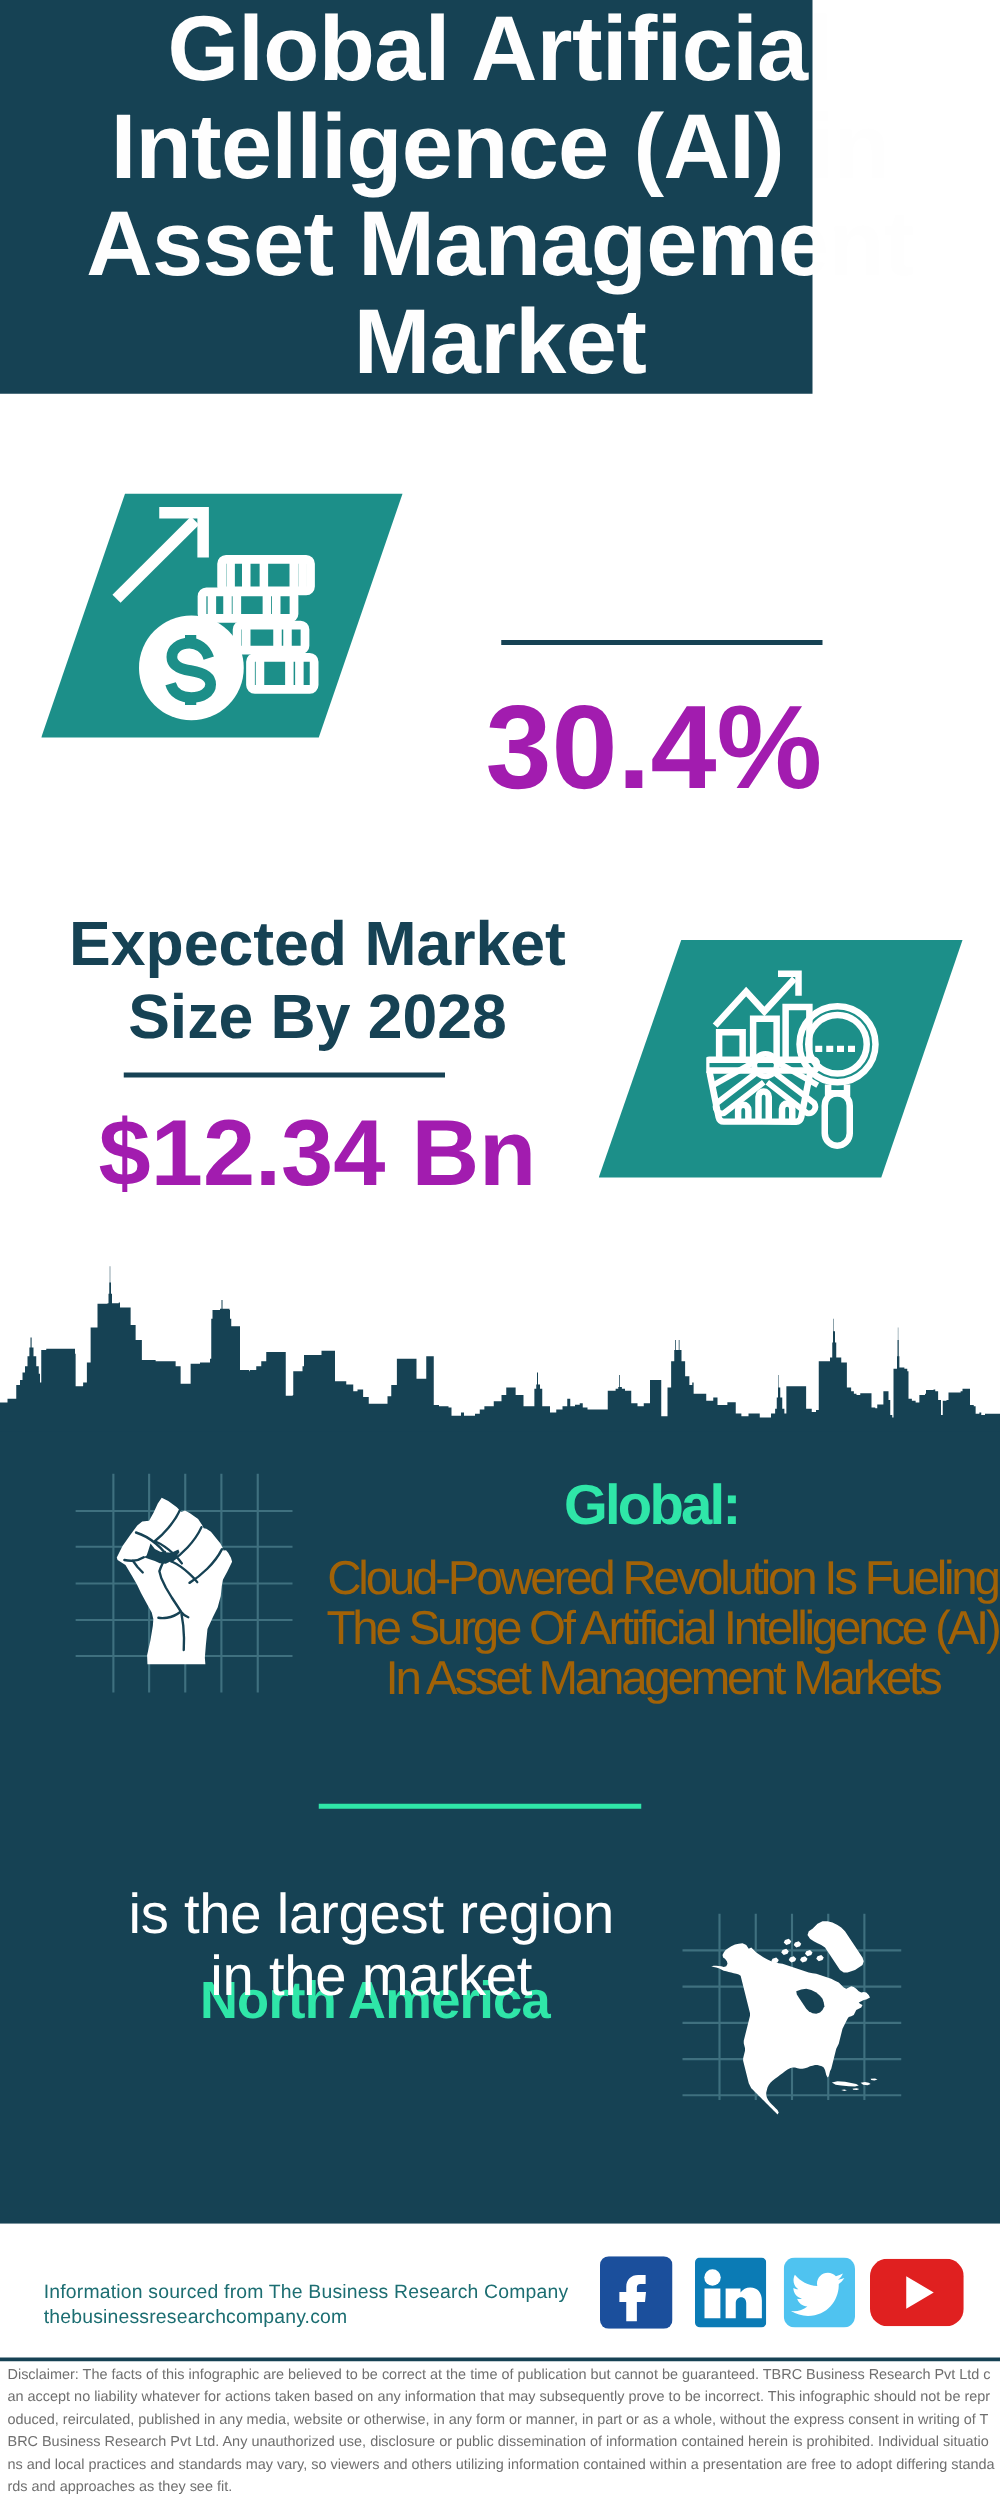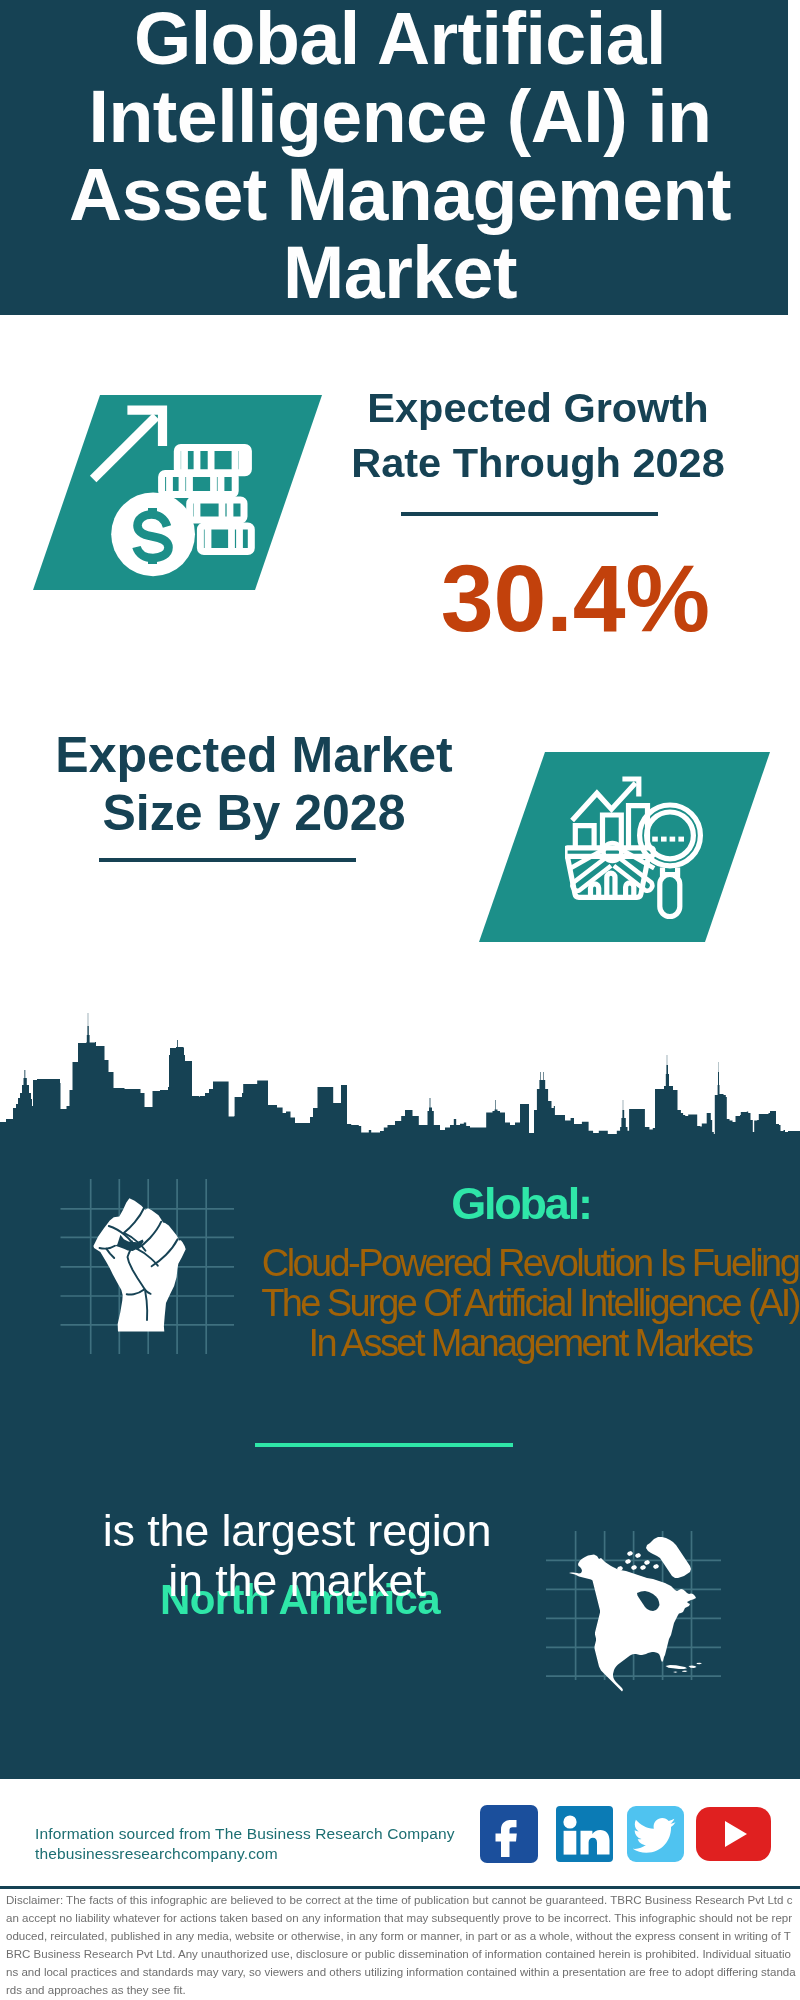--- a/index.html
+++ b/index.html
@@ -2,27 +2,27 @@
 <html><head>
 <meta charset="utf-8">
 <style>
   html,body{margin:0;padding:0;}
   body{width:800px;height:2000px;background:#ffffff;
        font-family:"Liberation Sans",sans-serif;overflow:hidden;
        -webkit-font-smoothing:antialiased;}
   .page{position:relative;width:800px;height:2000px;background:#fff;}
 
   
-  .header{position:absolute;left:0;top:0;width:788px;height:315px;background:#164254;}
+  .header{position:absolute;left:0;top:0;width:650px;height:315px;background:#164254;}
   .header-title{position:absolute;left:60px;top:0px;width:680px;
        color:#fefefe;font-size:73.5px;line-height:78px;font-weight:bold;
        text-align:center;letter-spacing:-0.5px;}
   .stat-head{position:absolute;color:#164254;font-weight:bold;text-align:center;}
   .stat-rule{position:absolute;height:4px;background:#164254;}
-  .stat-val{position:absolute;color:#c2410c;font-weight:bold;text-align:right;}
+  .stat-val{position:absolute;color:#a21caf;font-weight:bold;text-align:center;}
 
   
   .band{position:absolute;left:0;width:800px;background:#164254;}
 
   
   .driver-label{position:absolute;color:#2FE6A8;font-weight:bold;text-align:center;}
   .driver-text{position:absolute;color:#a16207;font-weight:normal;text-align:center;}
   .driver-rule{position:absolute;height:4px;background:#2FE6A8;}
 
   
@@ -82,26 +82,26 @@
       </g>
     </g>
     <circle cx="68.1" cy="139.3" r="41.9" fill="#ffffff"></circle>
     <g fill="none" stroke="#1C8F89" stroke-width="8.6" stroke-linecap="butt">
       <path d="M82,131.5 C79.5,123 72.5,119.5 66.5,119.5 C58.5,119.5 52.5,124 52.5,130.5 C52.5,136.5 58,140 67.5,141.5 C77,143 83.5,146 83.5,152.5 C83.5,159 76.5,163 68,163 C60.5,163 53.5,159.5 51.5,152"></path>
       <path d="M67.5,113 L67.5,121" stroke-width="9"></path>
       <path d="M67.5,161 L67.5,169" stroke-width="9"></path>
     </g>
   </svg>
 
-  <div class="stat-head" style="left:338px;top:380px;width:400px;font-size:41.5px;line-height:55px;">Expected Growth Rate Through 2028</div>
   <div class="stat-rule" style="left:401px;top:512px;width:257px;"></div>
   <div class="stat-val" style="left:336px;top:548px;width:374px;font-size:95px;line-height:100px;">30.4%</div>
 
   <div class="stat-head" style="left:54px;top:726px;width:400px;font-size:50px;line-height:58px;">Expected Market Size By 2028</div>
   <div class="stat-rule" style="left:99px;top:858px;width:257px;"></div>
+  <div class="stat-val" style="left:54px;top:883px;width:400px;font-size:75px;line-height:78px;white-space:nowrap;">$12.34 Bn</div>
 
   <svg class="svg-para" width="292" height="195" viewBox="0 0 292 195" style="position:absolute;left:479px;top:750px;">
     <polygon points="66,2 291,2 226,192 0,192" fill="#1C8F89"></polygon>
   </svg>
   <svg width="150" height="150" viewBox="0 0 150 150" style="position:absolute;left:565px;top:775px;">
     <g fill="none" stroke="#ffffff" stroke-width="5.2" stroke-linecap="butt" stroke-linejoin="miter">
 
       <path d="M7.1,45.5 L31.9,18.2 L46.5,34.2 L70.5,8.0"></path>
       <path d="M57.4,4.0 L73.8,4.0 L73.8,21.5"></path>
 

